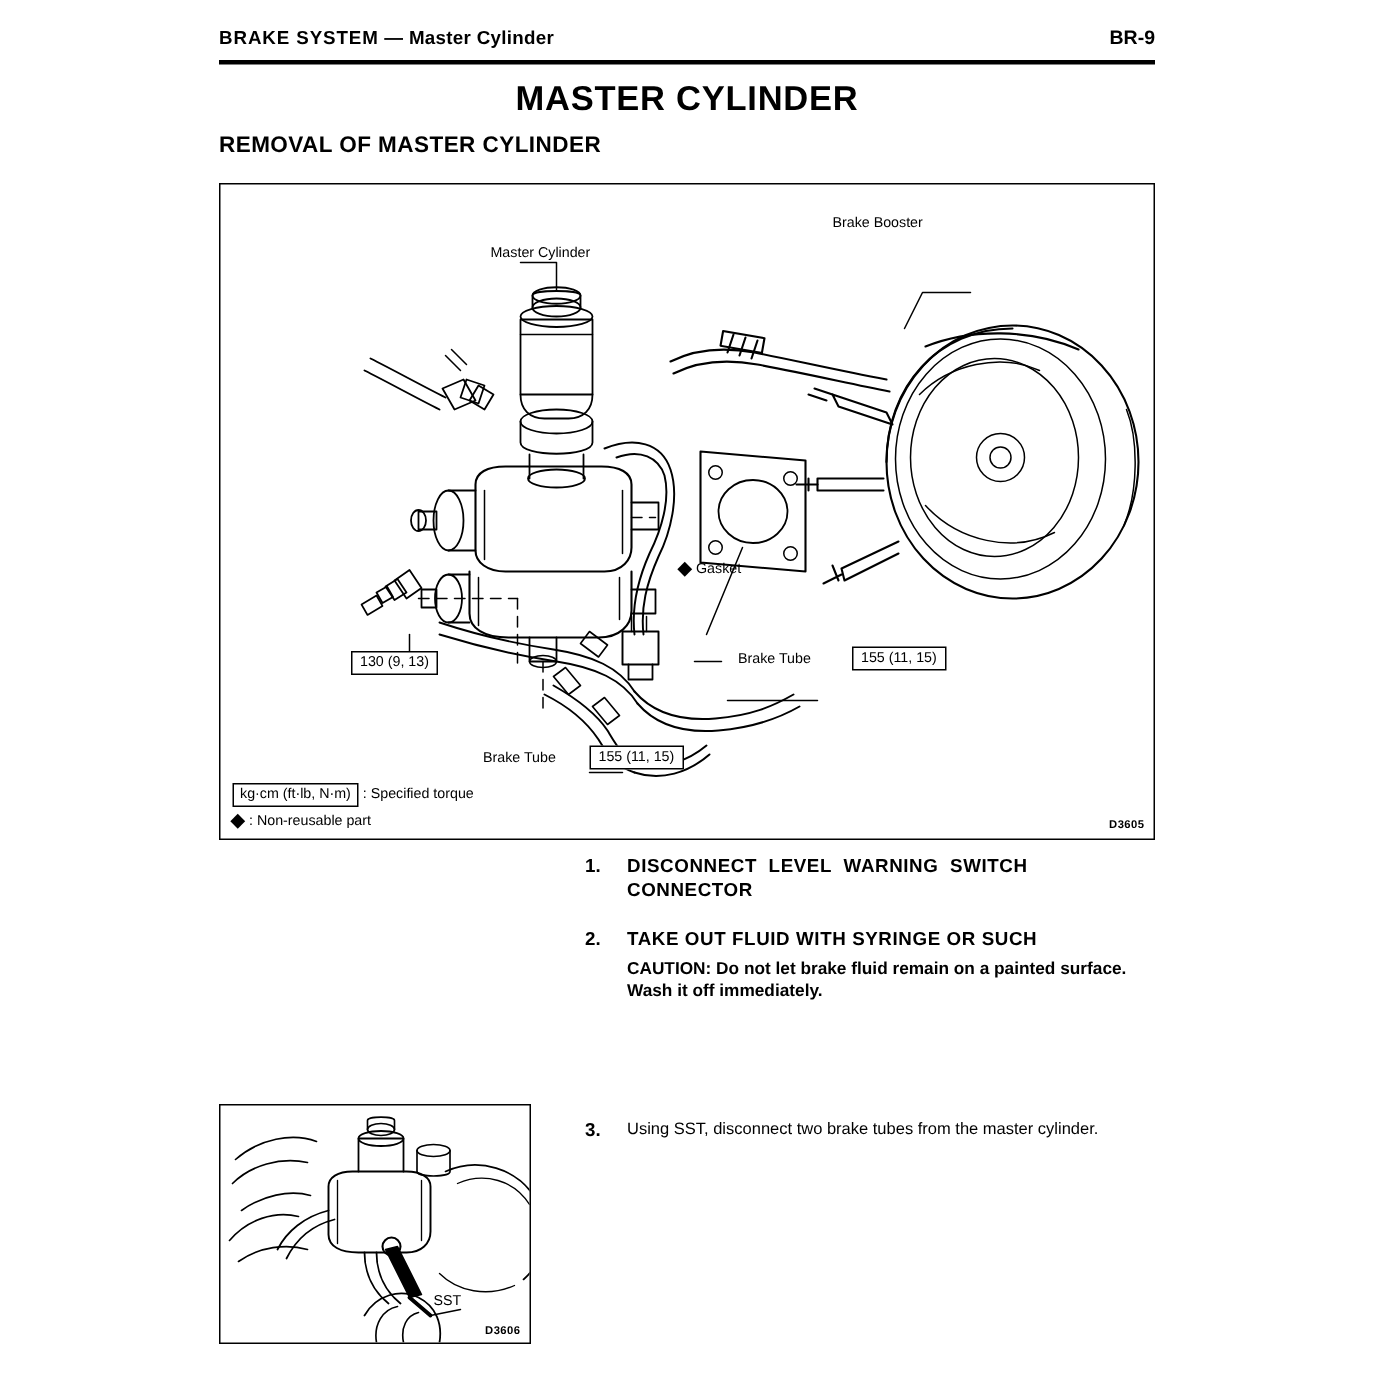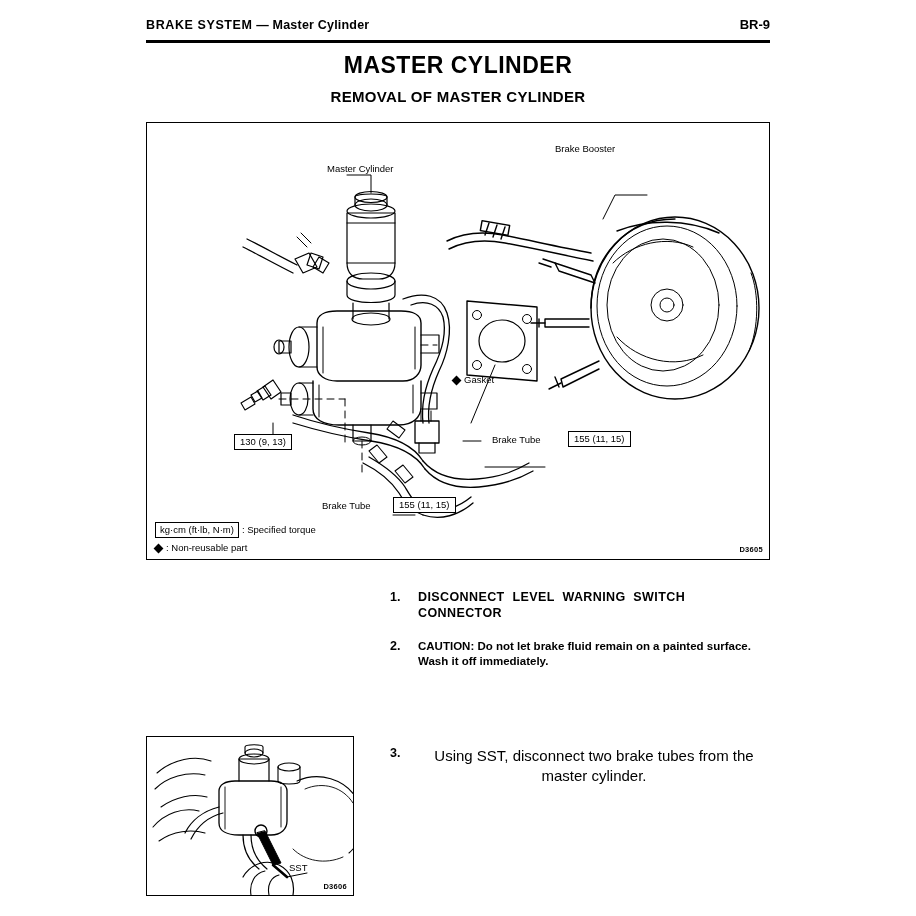--- a/index.html
+++ b/index.html
@@ -60,21 +60,21 @@
     text-align: center;
     font-size: 23px;
     font-weight: bold;
     letter-spacing: 0.5px;
   }
   .doc-subtitle {
     position: absolute;
     left: 146px;
     top: 88px;
     width: 624px;
-    text-align: center;
+    text-align: left;
     font-size: 15px;
     font-weight: bold;
     letter-spacing: 0.3px;
   }
 
   
   .figure-box {
     position: absolute;
     left: 146px;
     top: 122px;
@@ -150,40 +150,38 @@
     font-weight: bold;
   }
   .step-body {
     margin-left: 28px;
   }
   .step-title {
     font-size: 12.5px;
     font-weight: bold;
     letter-spacing: 0.4px;
     line-height: 1.25;
-    margin-top: 20px;
   }
   .step-text {
     font-size: 11.5px;
     font-weight: bold;
     line-height: 1.3;
     margin-top: 4px;
   }
 
   
   .steps-lower {
     position: absolute;
     left: 390px;
     top: 742px;
     width: 380px;
   }
   .steps-lower .step-text {
     font-weight: normal;
-    font-size: 15px;
-    text-align: center;
+    font-size: 11px;
   }
 
   
   .figure-box-2 {
     position: absolute;
     left: 146px;
     top: 736px;
     width: 208px;
     height: 160px;
     border: 1.5px solid #000;
@@ -359,20 +357,21 @@
   <div class="step">
     <div class="step-num">1.</div>
     <div class="step-body">
       <div class="step-title">DISCONNECT&nbsp; LEVEL&nbsp; WARNING&nbsp; SWITCH<br>CONNECTOR</div>
     </div>
   </div>
 
   <div class="step" style="margin-top:18px;">
     <div class="step-num">2.</div>
     <div class="step-body">
+      <div class="step-title">TAKE OUT FLUID WITH SYRINGE OR SUCH</div>
       <div class="step-text">CAUTION:   Do not let brake fluid remain on a painted surface.  Wash it off immediately.</div>
     </div>
   </div>
 
 </div>
 
 <div class="figure-box-2">
   <svg width="232" height="158" viewBox="0 0 232 158">
     <g fill="none" stroke="#000" stroke-width="1.1" stroke-linecap="round" stroke-linejoin="round">
 

